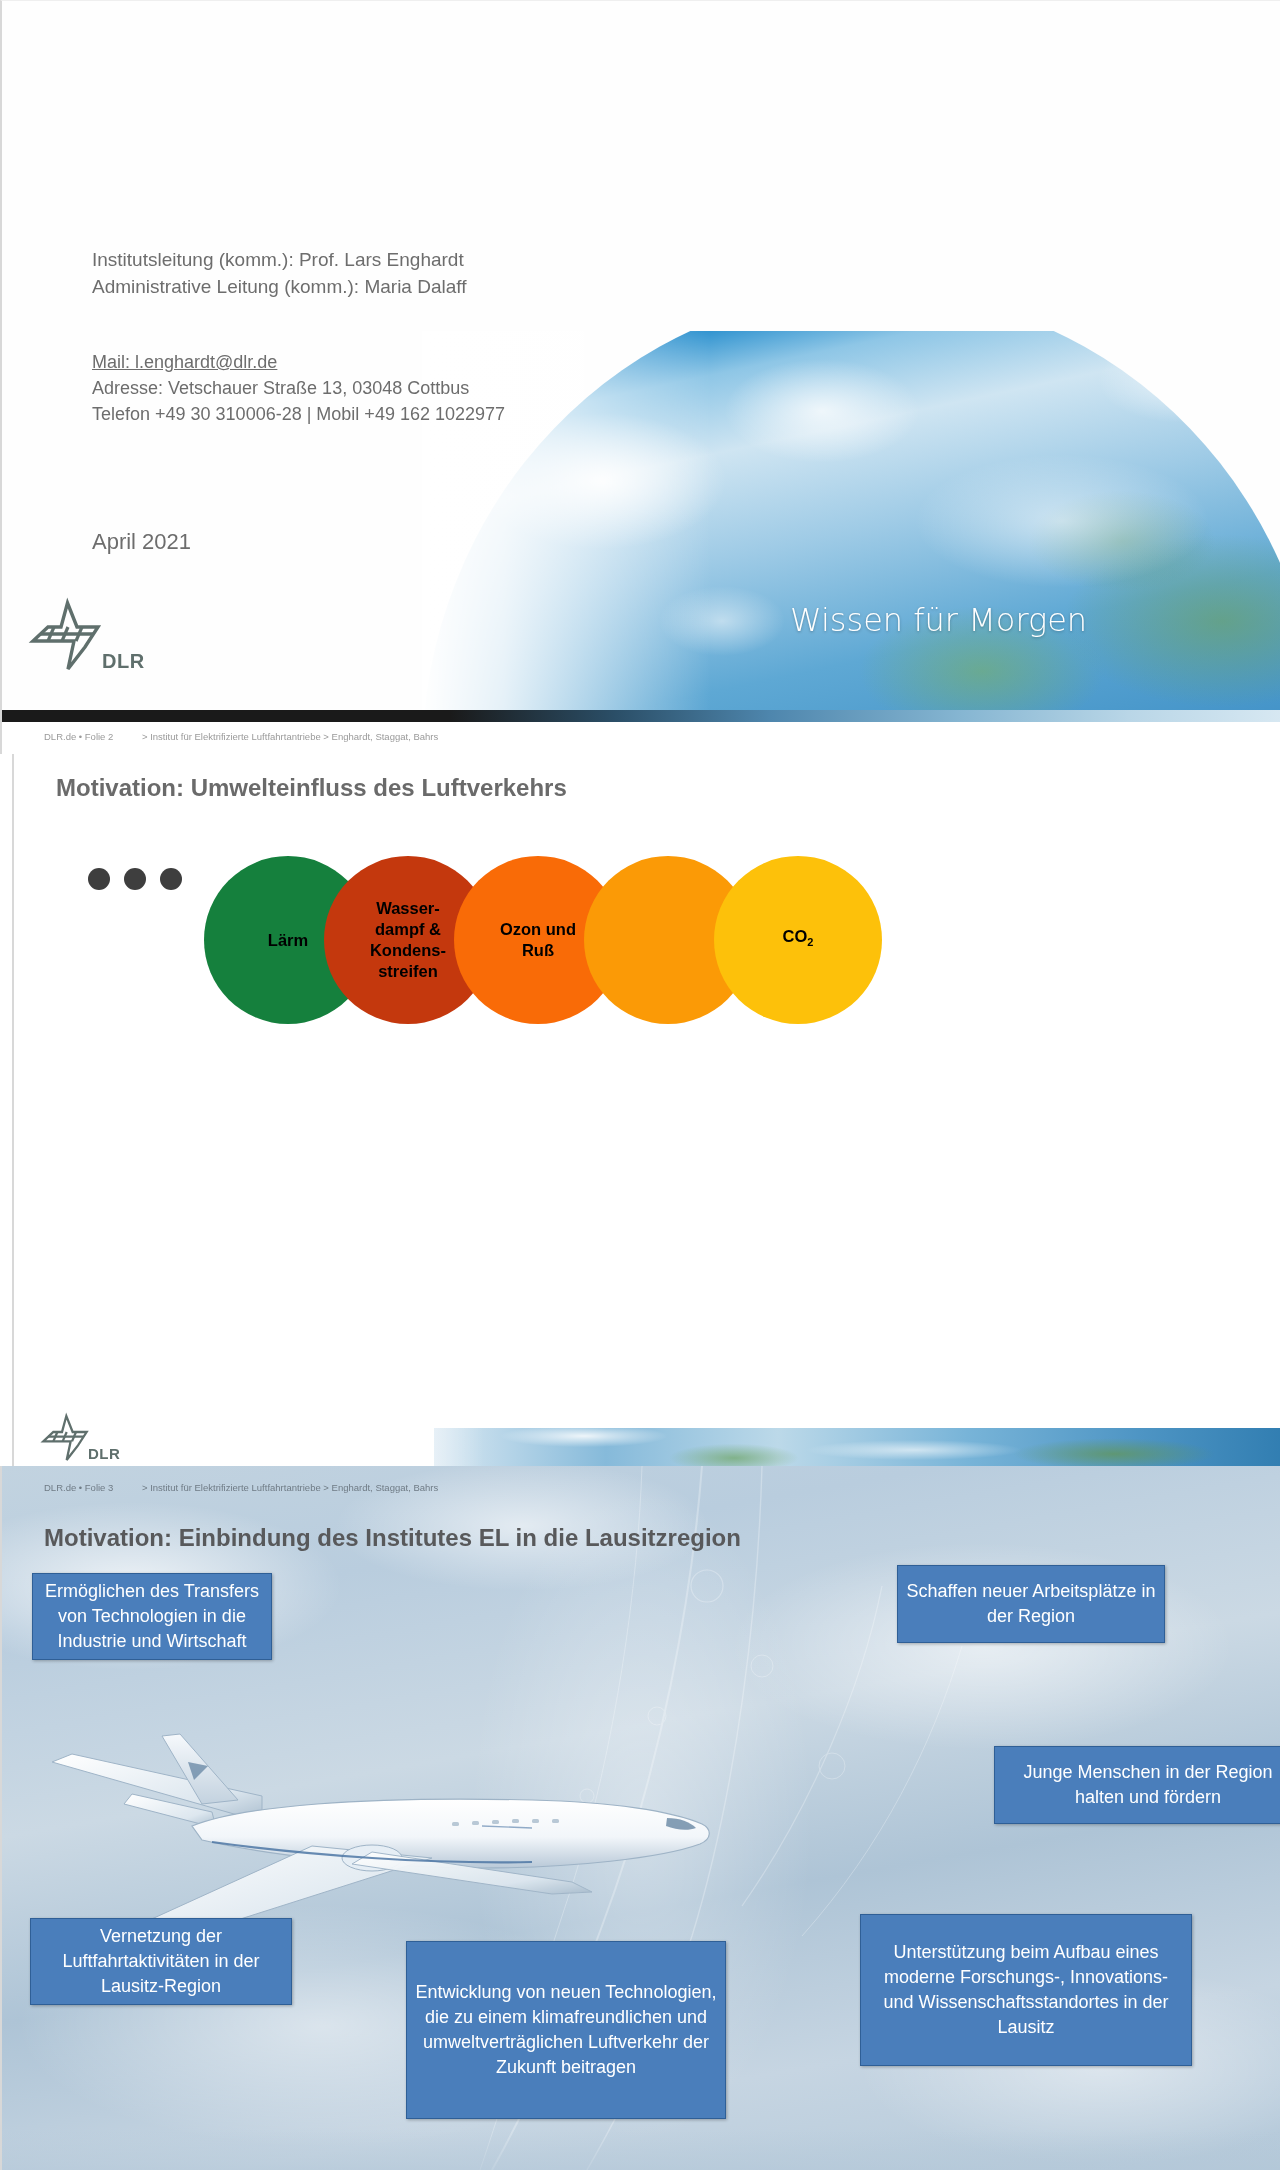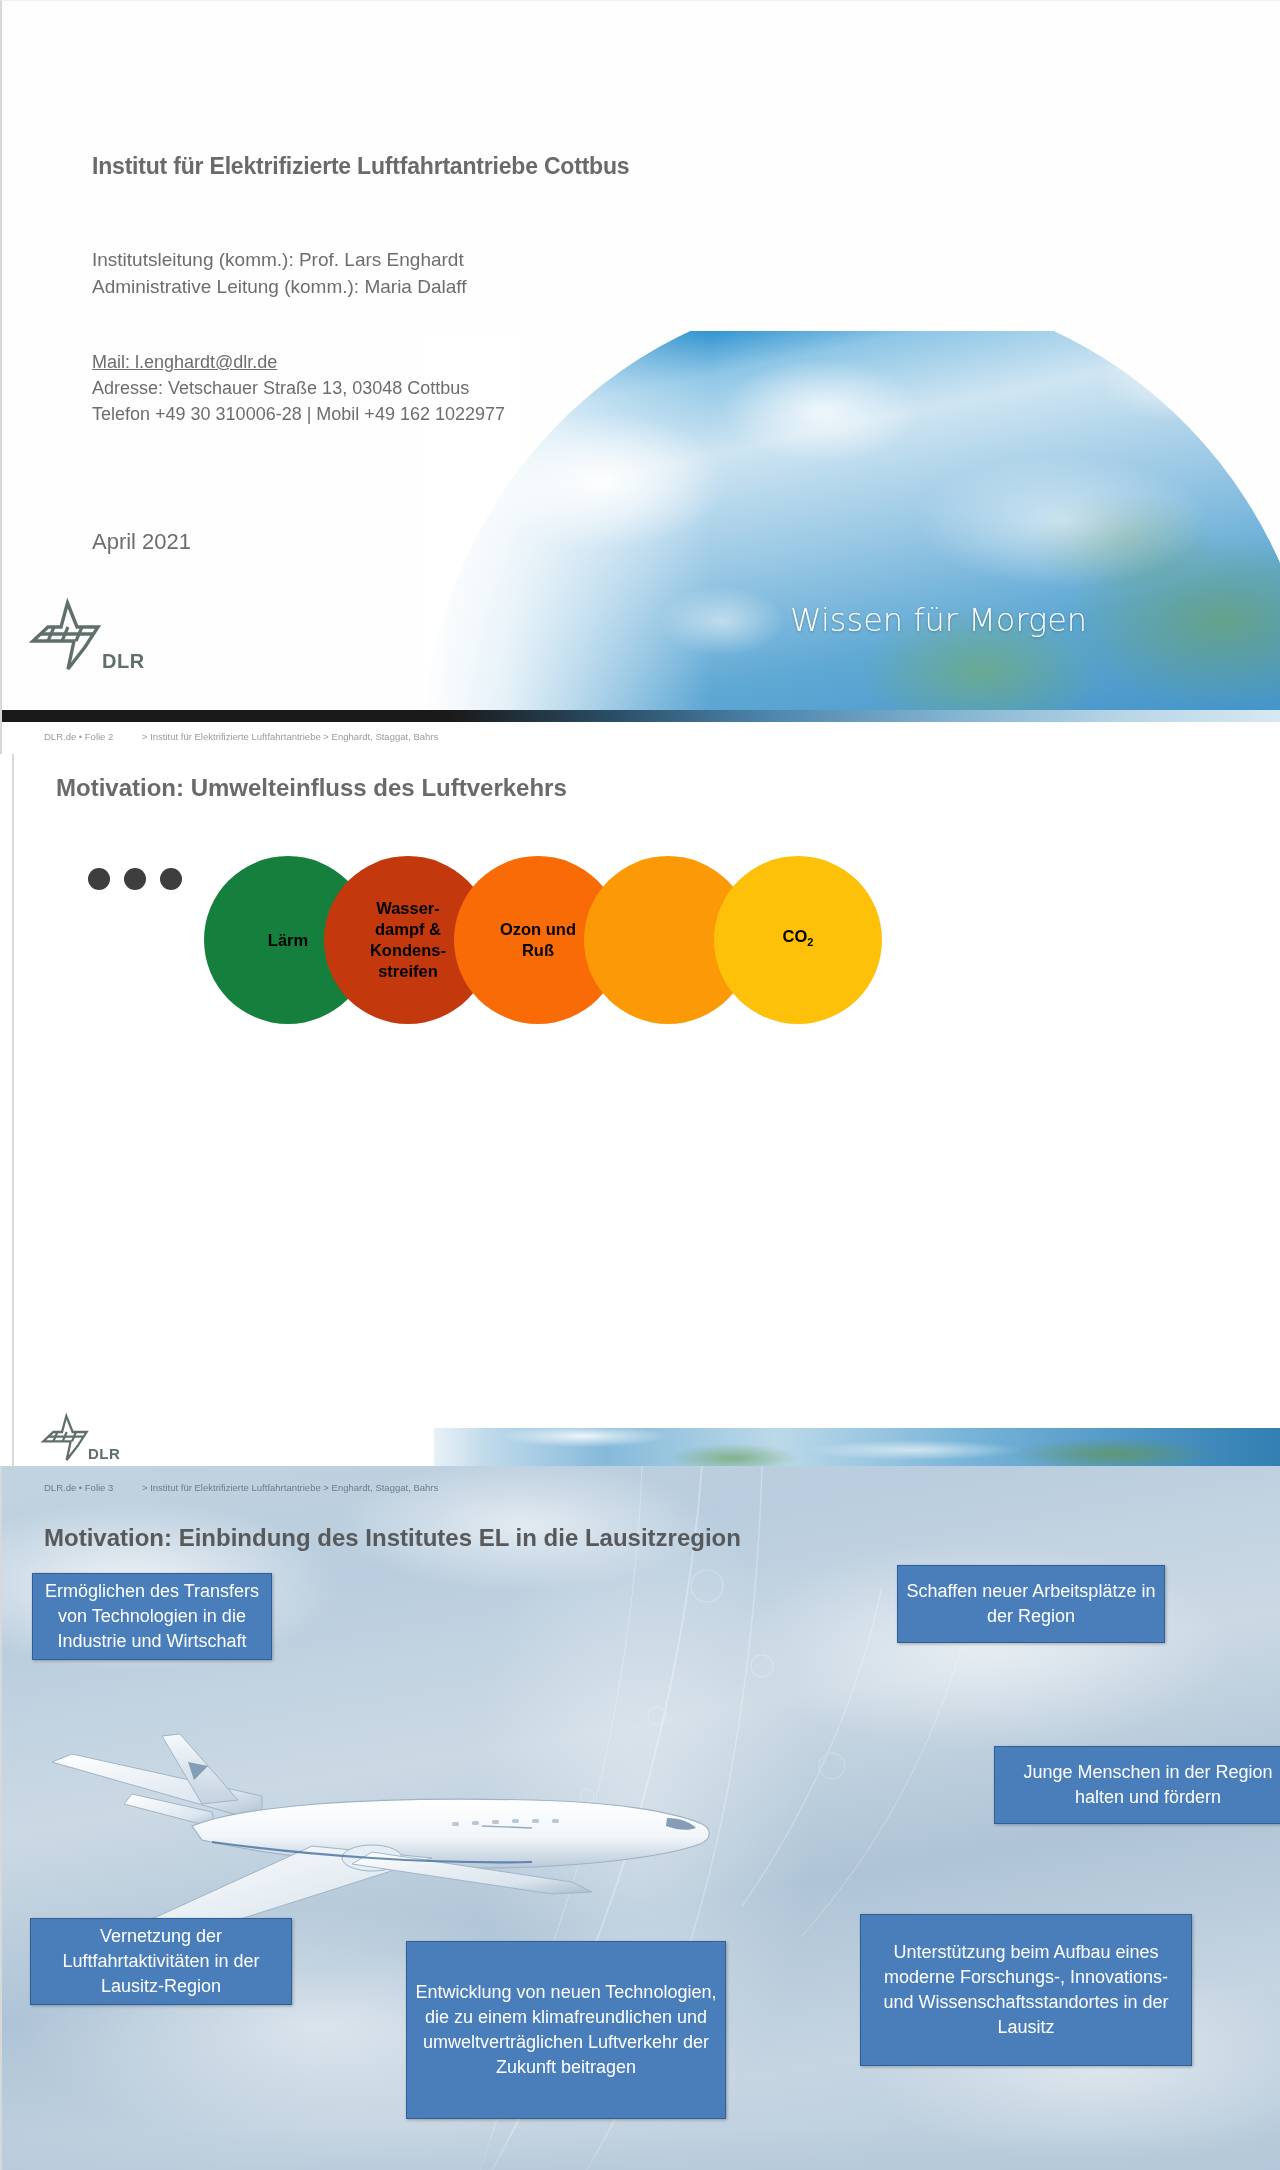--- a/index.html
+++ b/index.html
@@ -200,21 +200,20 @@
 
 <div class="page">
 
   <div class="slide1">
 
     <div class="s1-globe">
       <div class="s1-globe-inner"></div>
       <div class="s1-globe-fade"></div>
     </div>
 
-    <div class="s1-title">Institut für Elektrifizierte Luftfahrtantriebe Cottbus</div>
 
     <div class="s1-lines">
       <div>Institutsleitung (komm.): Prof. Lars Enghardt</div>
       <div>Administrative Leitung (komm.): Maria Dalaff</div>
     </div>
 
     <div class="s1-contact">
       <div class="s1-mail">Mail: l.enghardt@dlr.de</div>
       <div>Adresse: Vetschauer Straße 13, 03048 Cottbus</div>
       <div>Telefon +49 30 310006-28 | Mobil +49 162 1022977</div>

